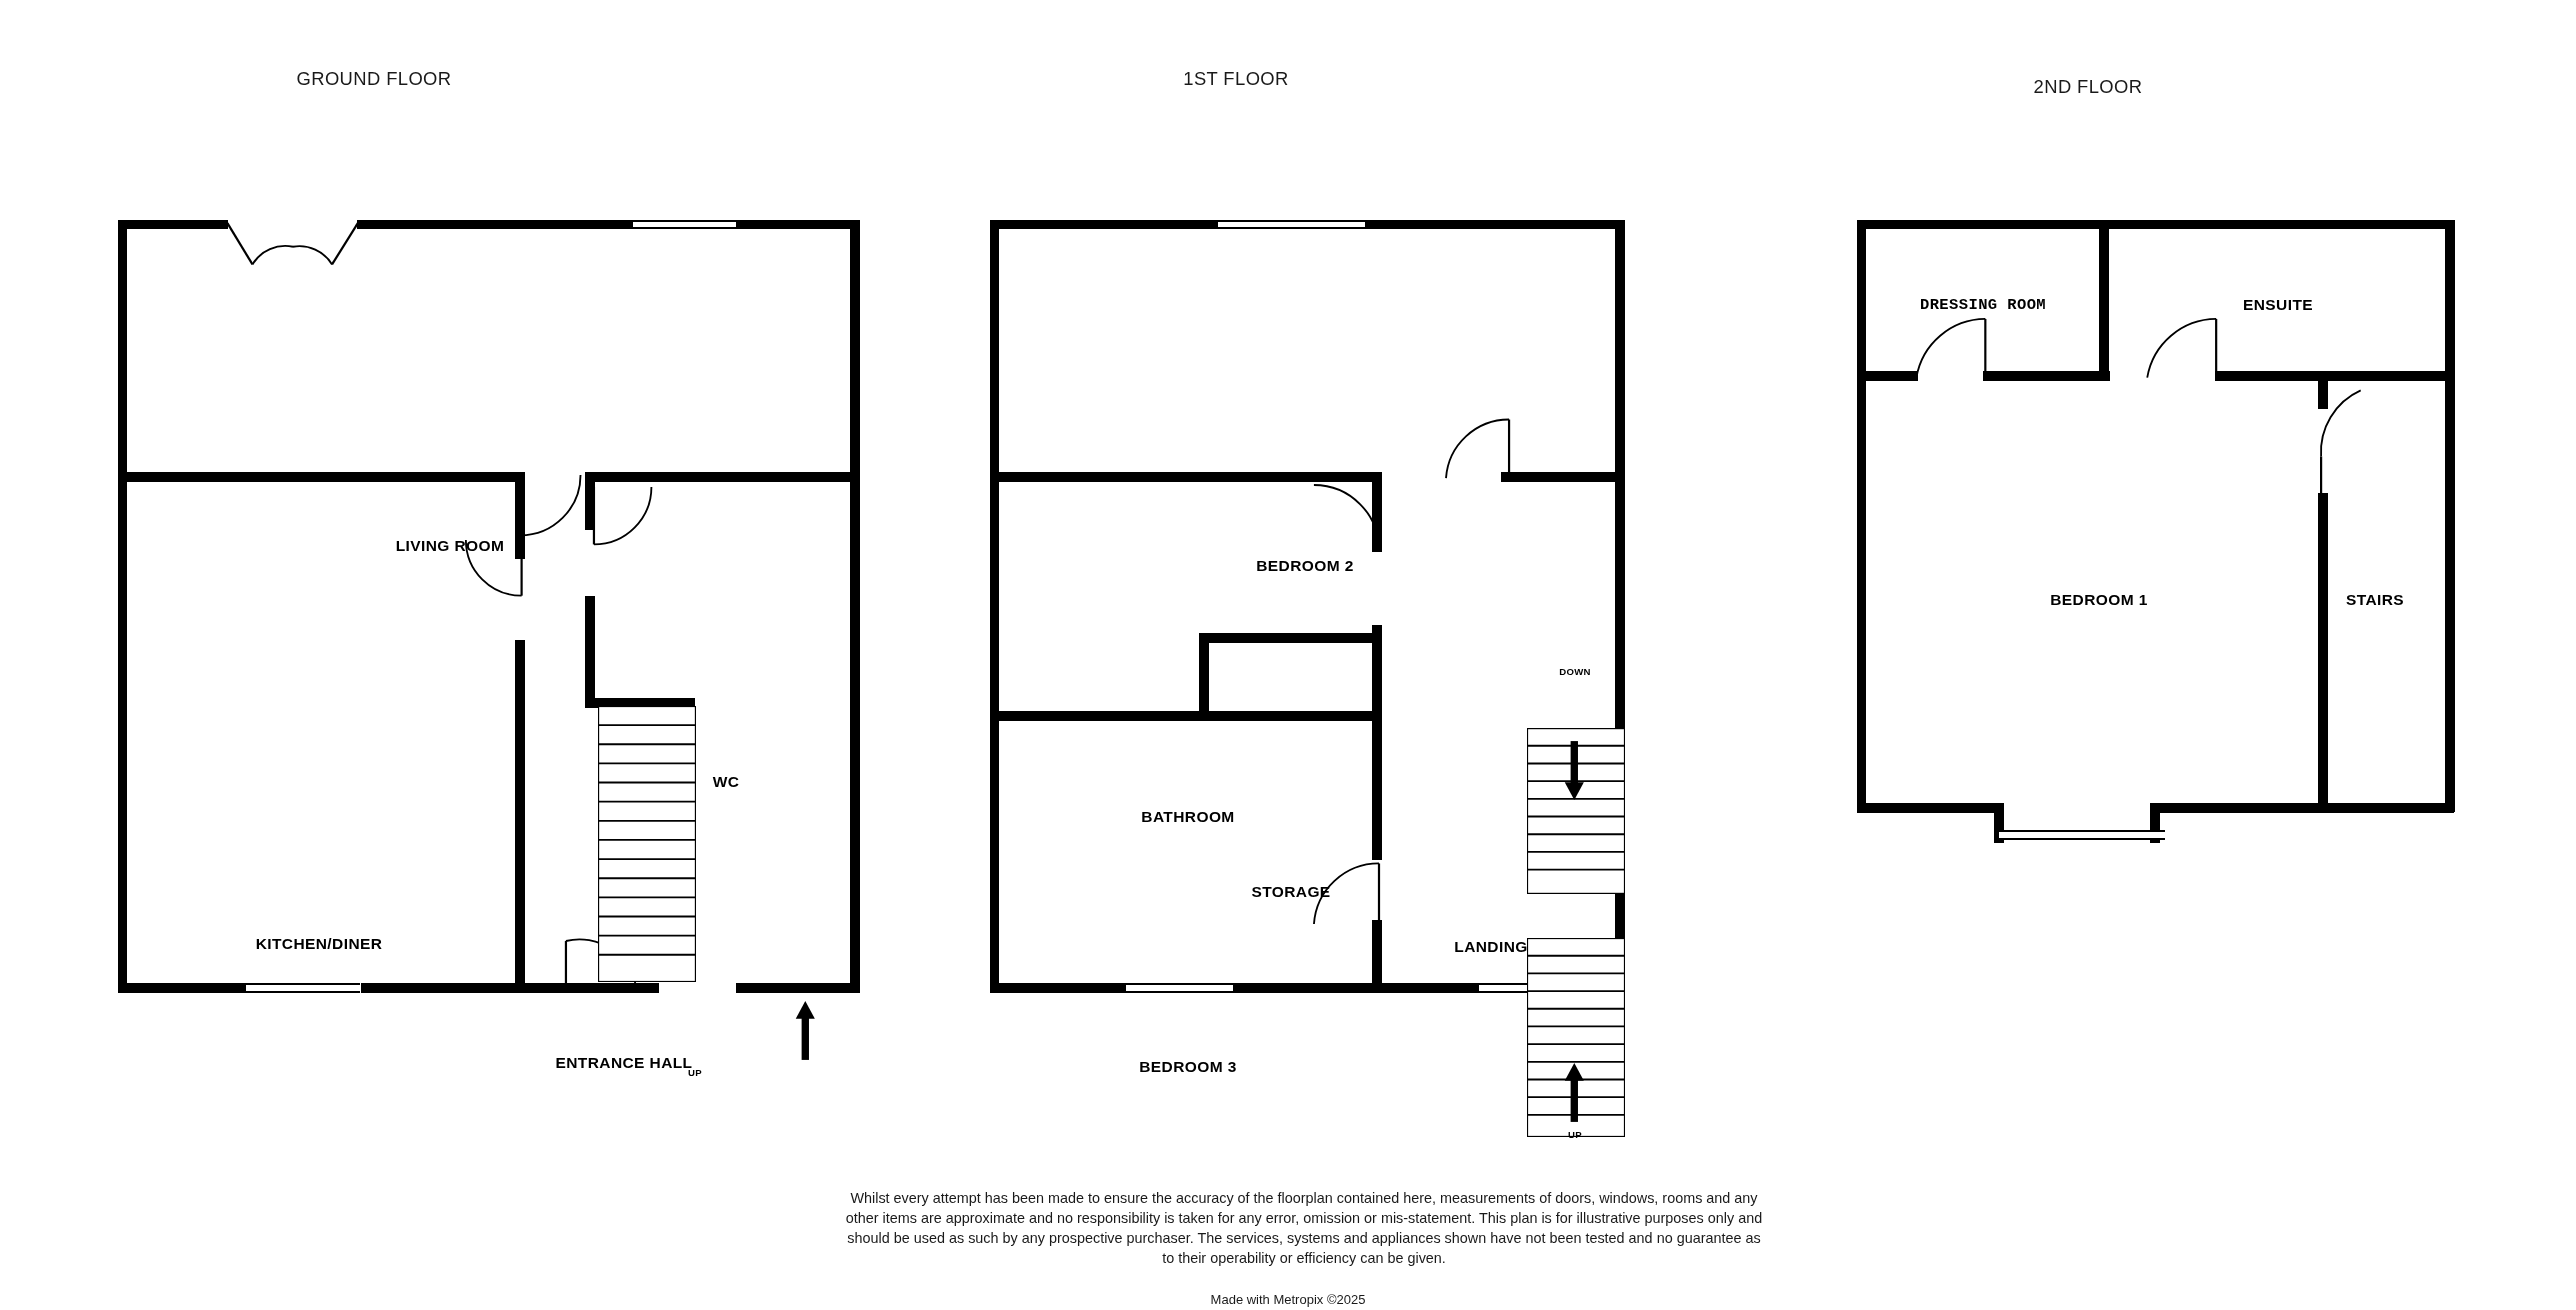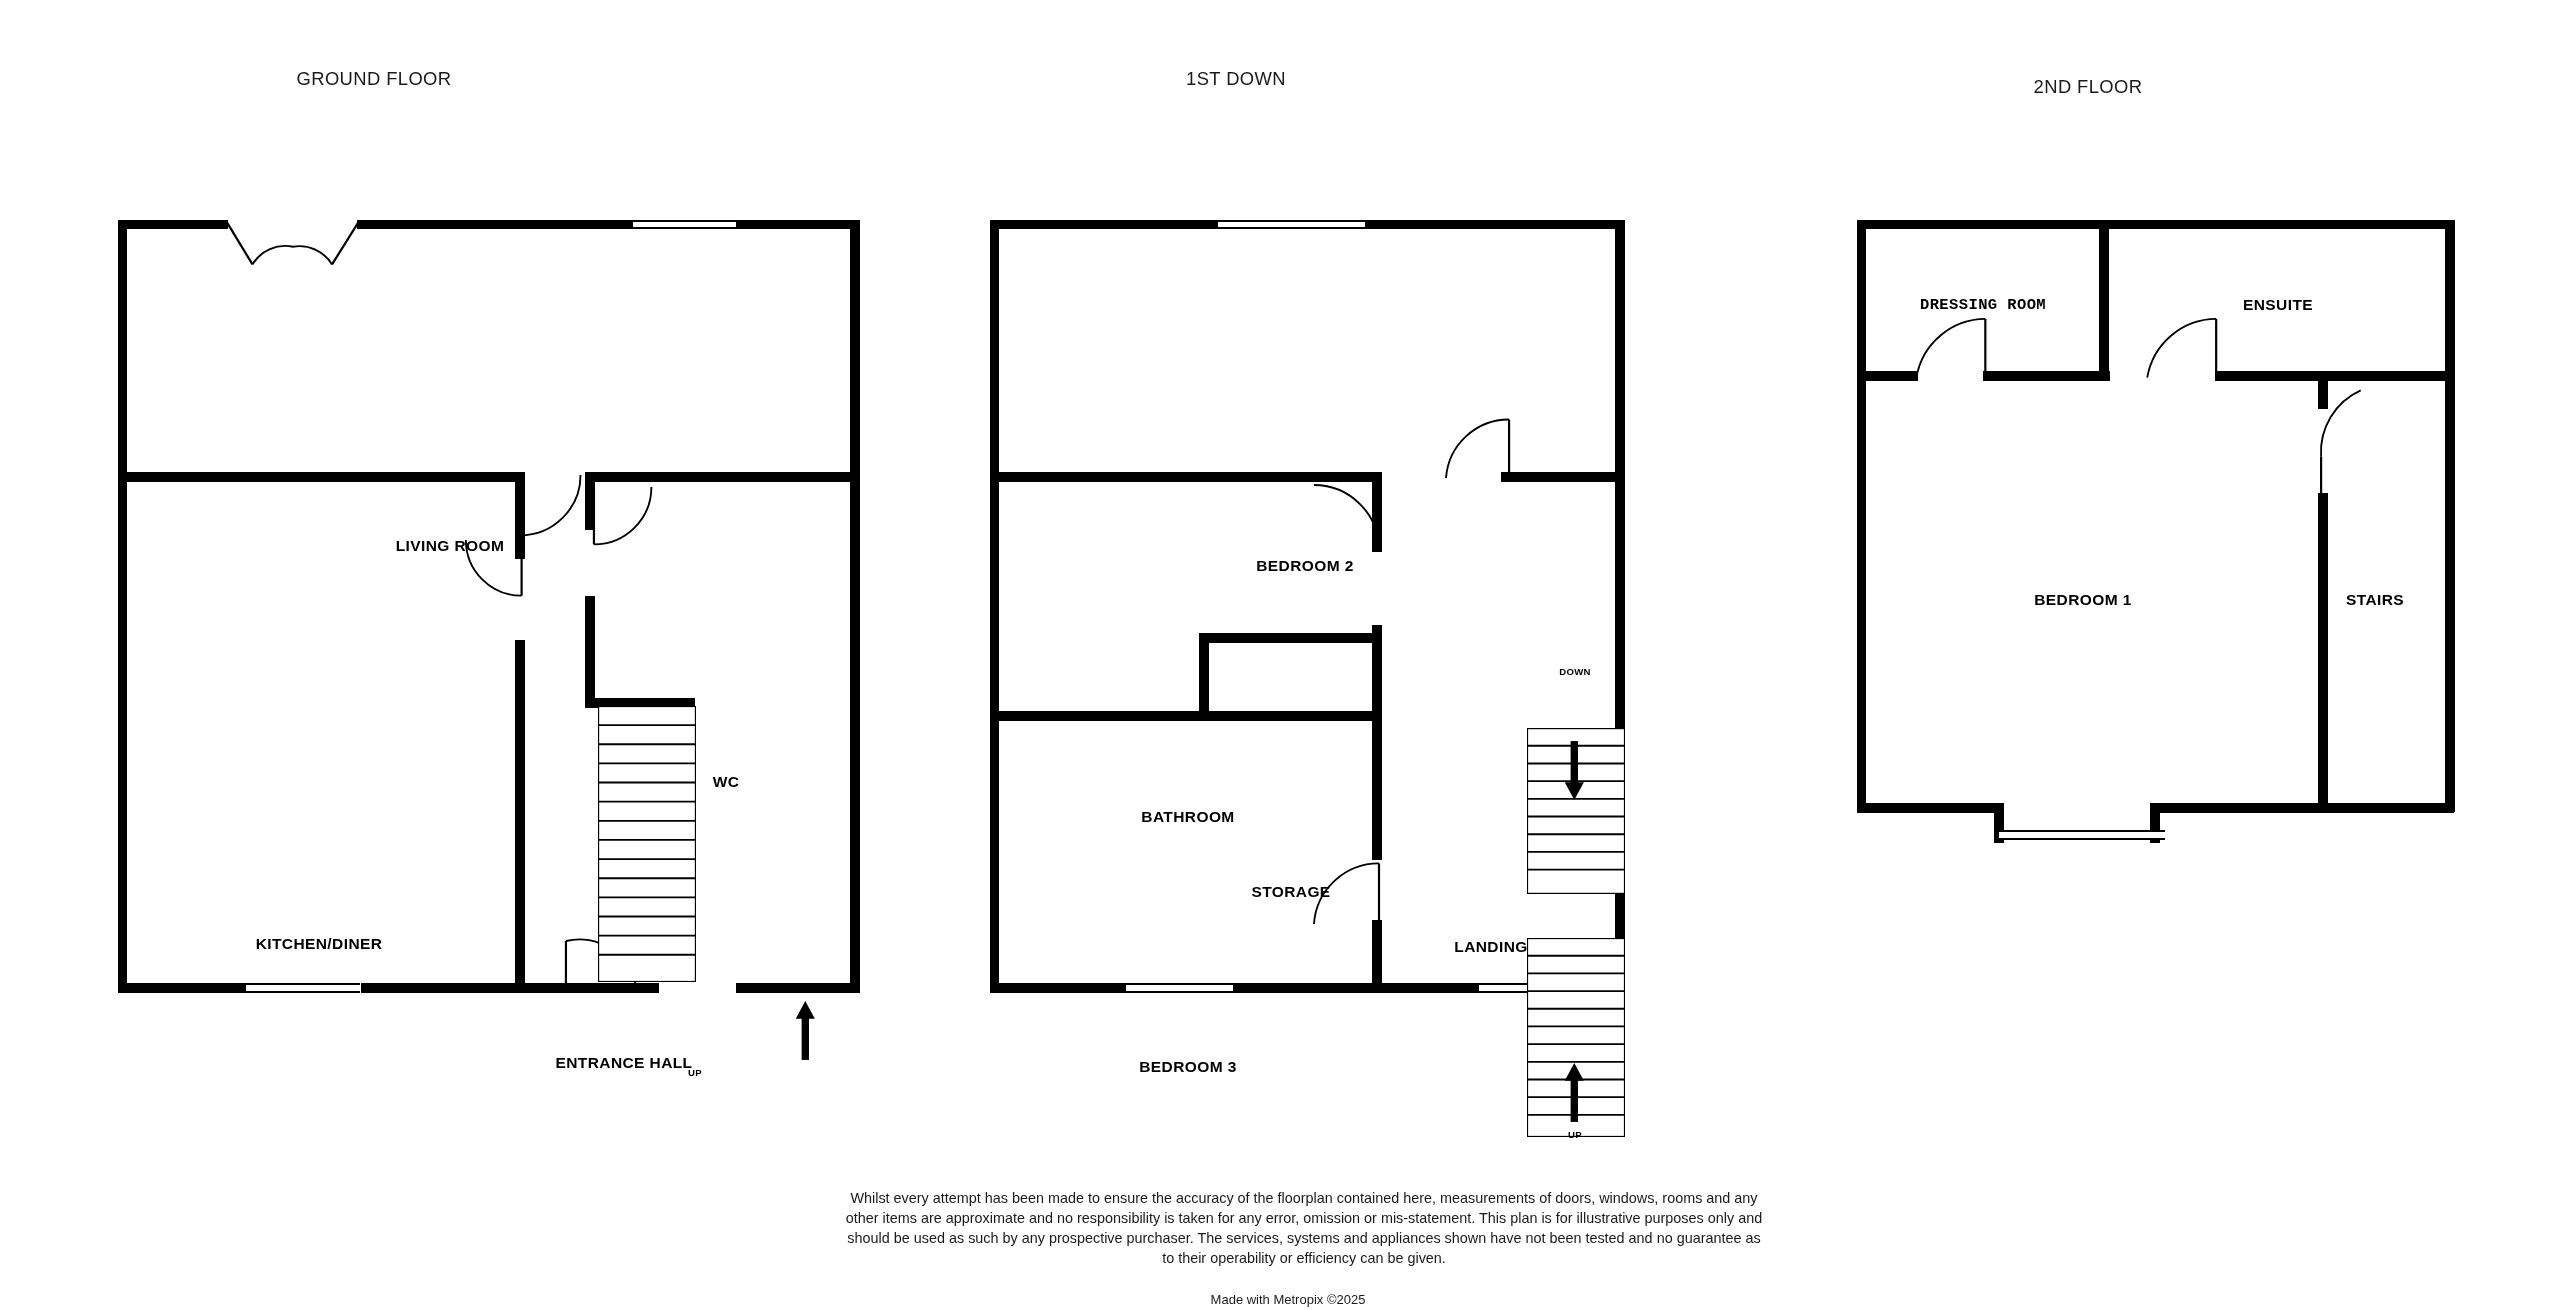--- a/index.html
+++ b/index.html
@@ -175,21 +175,21 @@
   </div>
 
   <div class="tiny-label" style="left:581px; top:854px;">UP</div>
 
   <div class="room-label" style="left:326px; top:324px;margin-left:10px;">LIVING ROOM</div>
   <div class="room-label" style="left:205px; top:722px;">KITCHEN/DINER</div>
   <div class="room-label" style="left:612px; top:560px;">WC</div>
   <div class="room-label" style="left:510px; top:841px;">ENTRANCE HALL</div>
 </div>
 
-<div class="floor-title" style="left:1236px; top:68px;">1ST DOWN</div>
+<div class="floor-title" style="left:1236px; top:68px;">1ST FLOOR</div>
 
 <div class="plan" style="left:986px; top:213px; width:648px; height:780px;">
 
   <div class="wall" style="left:3.7px; top:6.6px; width:9.6px; height:773px;"></div>
   <div class="wall" style="left:629px; top:6.6px; width:9.6px; height:773px;"></div>
   <div class="wall" style="left:3.7px; top:6.6px; width:228px; height:9.6px;"></div>
   <div class="window" style="left:232px; top:6.6px; width:147px; height:9.6px;"></div>
   <div class="wall" style="left:379px; top:6.6px; width:260px; height:9.6px;"></div>
 
   <div class="wall" style="left:3.7px; top:770px; width:136px; height:9.6px;"></div>
@@ -320,19 +320,19 @@
   <div class="door" style="left:449px; top:173px;">
     <svg width="70" height="110" viewBox="0 0 95 150">
       <path d="M90 4 L90 4" stroke="#000" stroke-width="3" fill="none"></path>
       <path d="M88 6 A 92 92 0 0 0 34 96" stroke="#000" stroke-width="2.5" fill="none"></path>
       <path d="M34 96 L34 146" stroke="#000" stroke-width="3" fill="none"></path>
     </svg>
   </div>
 
   <div class="room-label" style="left:136px; top:83px;font-family:Liberation Mono, monospace;">DRESSING ROOM</div>
   <div class="room-label" style="left:431px; top:83px;">ENSUITE</div>
-  <div class="room-label" style="left:236px; top:378px;">BEDROOM 1</div>
+  <div class="room-label" style="left:252px; top:378px;">BEDROOM 1</div>
   <div class="room-label" style="left:528px; top:378px;">STAIRS</div>
 </div>
 
 <div class="disclaimer" style="top:1188px;">Whilst every attempt has been made to ensure the accuracy of the floorplan contained here, measurements of doors, windows, rooms and any other items are approximate and no responsibility is taken for any error, omission or mis-statement. This plan is for illustrative purposes only and should be used as such by any prospective purchaser. The services, systems and appliances shown have not been tested and no guarantee as to their operability or efficiency can be given.</div>
 <div class="madewith" style="top:1292px;">Made with Metropix ©2025</div>
 
 
 </body></html>

